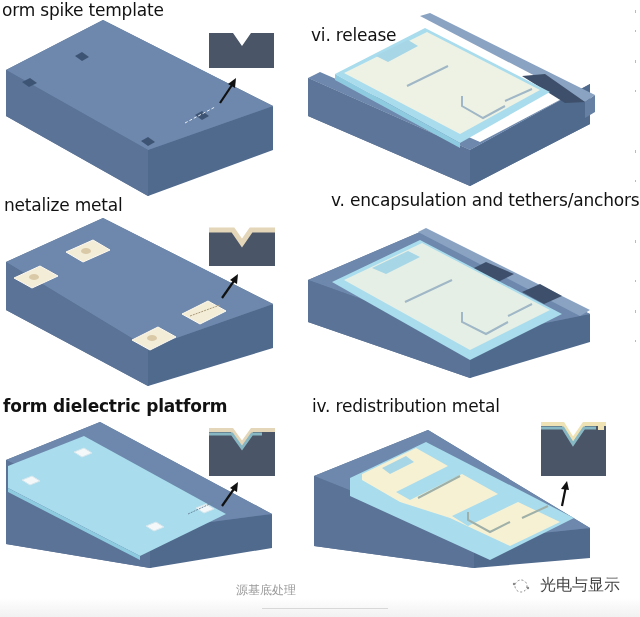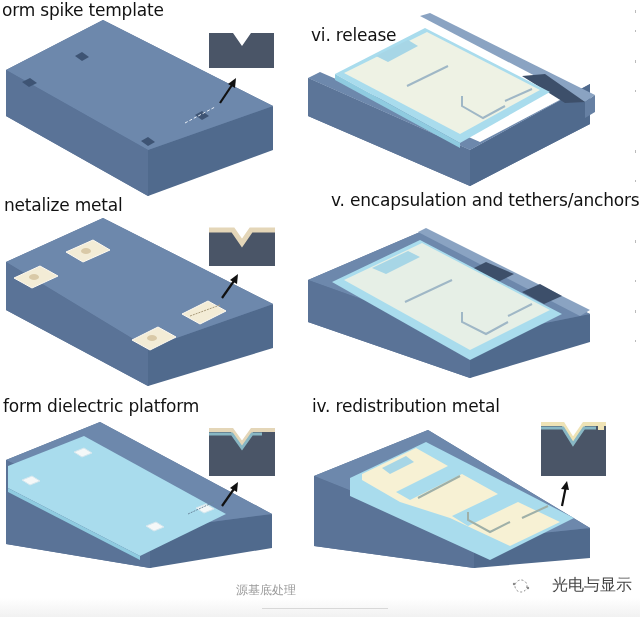--- a/index.html
+++ b/index.html
@@ -2,32 +2,32 @@
 <html><head>
 <meta charset="utf-8">
 <style>
   html, body { margin:0; padding:0; background:#ffffff; }
   body { width:640px; height:617px; position:relative; overflow:hidden; font-family:"DejaVu Sans", sans-serif; }
   .label { position:absolute; font-family:"DejaVu Sans", sans-serif; font-size:17px; color:#111; white-space:nowrap; letter-spacing:-0.2px; }
   svg.panel { position:absolute; }
   .caption { position:absolute; left:0; width:532px; top:582px; text-align:center; font-size:12px; color:#9a9a9a;font-family:Liberation Mono, monospace; }
   .divider { position:absolute; left:262px; width:126px; top:608px; height:1px; background:#d8d8d8; }
   .bottom-fade { position:absolute; left:0; top:598px; width:640px; height:19px; background:linear-gradient(#ffffff,#f1f1f1); }
-  .watermark { position:absolute; left:510px; top:575px; font-size:16px; color:#444; display:flex; align-items:center; gap:20px; }
+  .watermark { position:absolute; left:510px; top:575px; font-size:16px; color:#444; display:flex; align-items:center; gap:8px; }
   .wm-icon { width:22px; height:16px; }
   .edge-marks { position:absolute; left:632px; top:0; width:8px; height:380px; }
 </style>
 </head>
 <body>
 
 <div class="label" style="left:2px;top:0px;">orm spike template</div>
 <div class="label" style="left:311px;top:25px;">vi. release</div>
 <div class="label" style="left:4px;top:195px;">netalize metal</div>
 <div class="label" style="left:316px;top:190px;margin-left:15px;">v. encapsulation and tethers/anchors</div>
-<div class="label" style="left:3px;top:396px;">form dielectric platform</div>
+<div class="label" style="left:3px;top:396px;font-weight:bold;">form dielectric platform</div>
 <div class="label" style="left:312px;top:396px;text-align:center;">iv. redistribution metal</div>
 
 <svg class="panel" style="left:0;top:0;" width="300" height="200" viewBox="0 0 300 200">
   <polygon points="6,70 103,20 273,106 148,196 6,116" fill="#5c7598"></polygon>
   <polygon points="148,150 273,106 273,150 148,196" fill="#506a8d"></polygon>
   <polygon points="6,70 103,20 273,106 148,150" fill="#6d88ac"></polygon>
   <polygon points="6,70 148,150 148,196 6,116" fill="#5a7397"></polygon>
 
   <polygon points="22,82 30,78 37,83 29,87" fill="#3e5474"></polygon>
   <polygon points="75,56 82,52 89,57 82,61" fill="#3e5474"></polygon>

